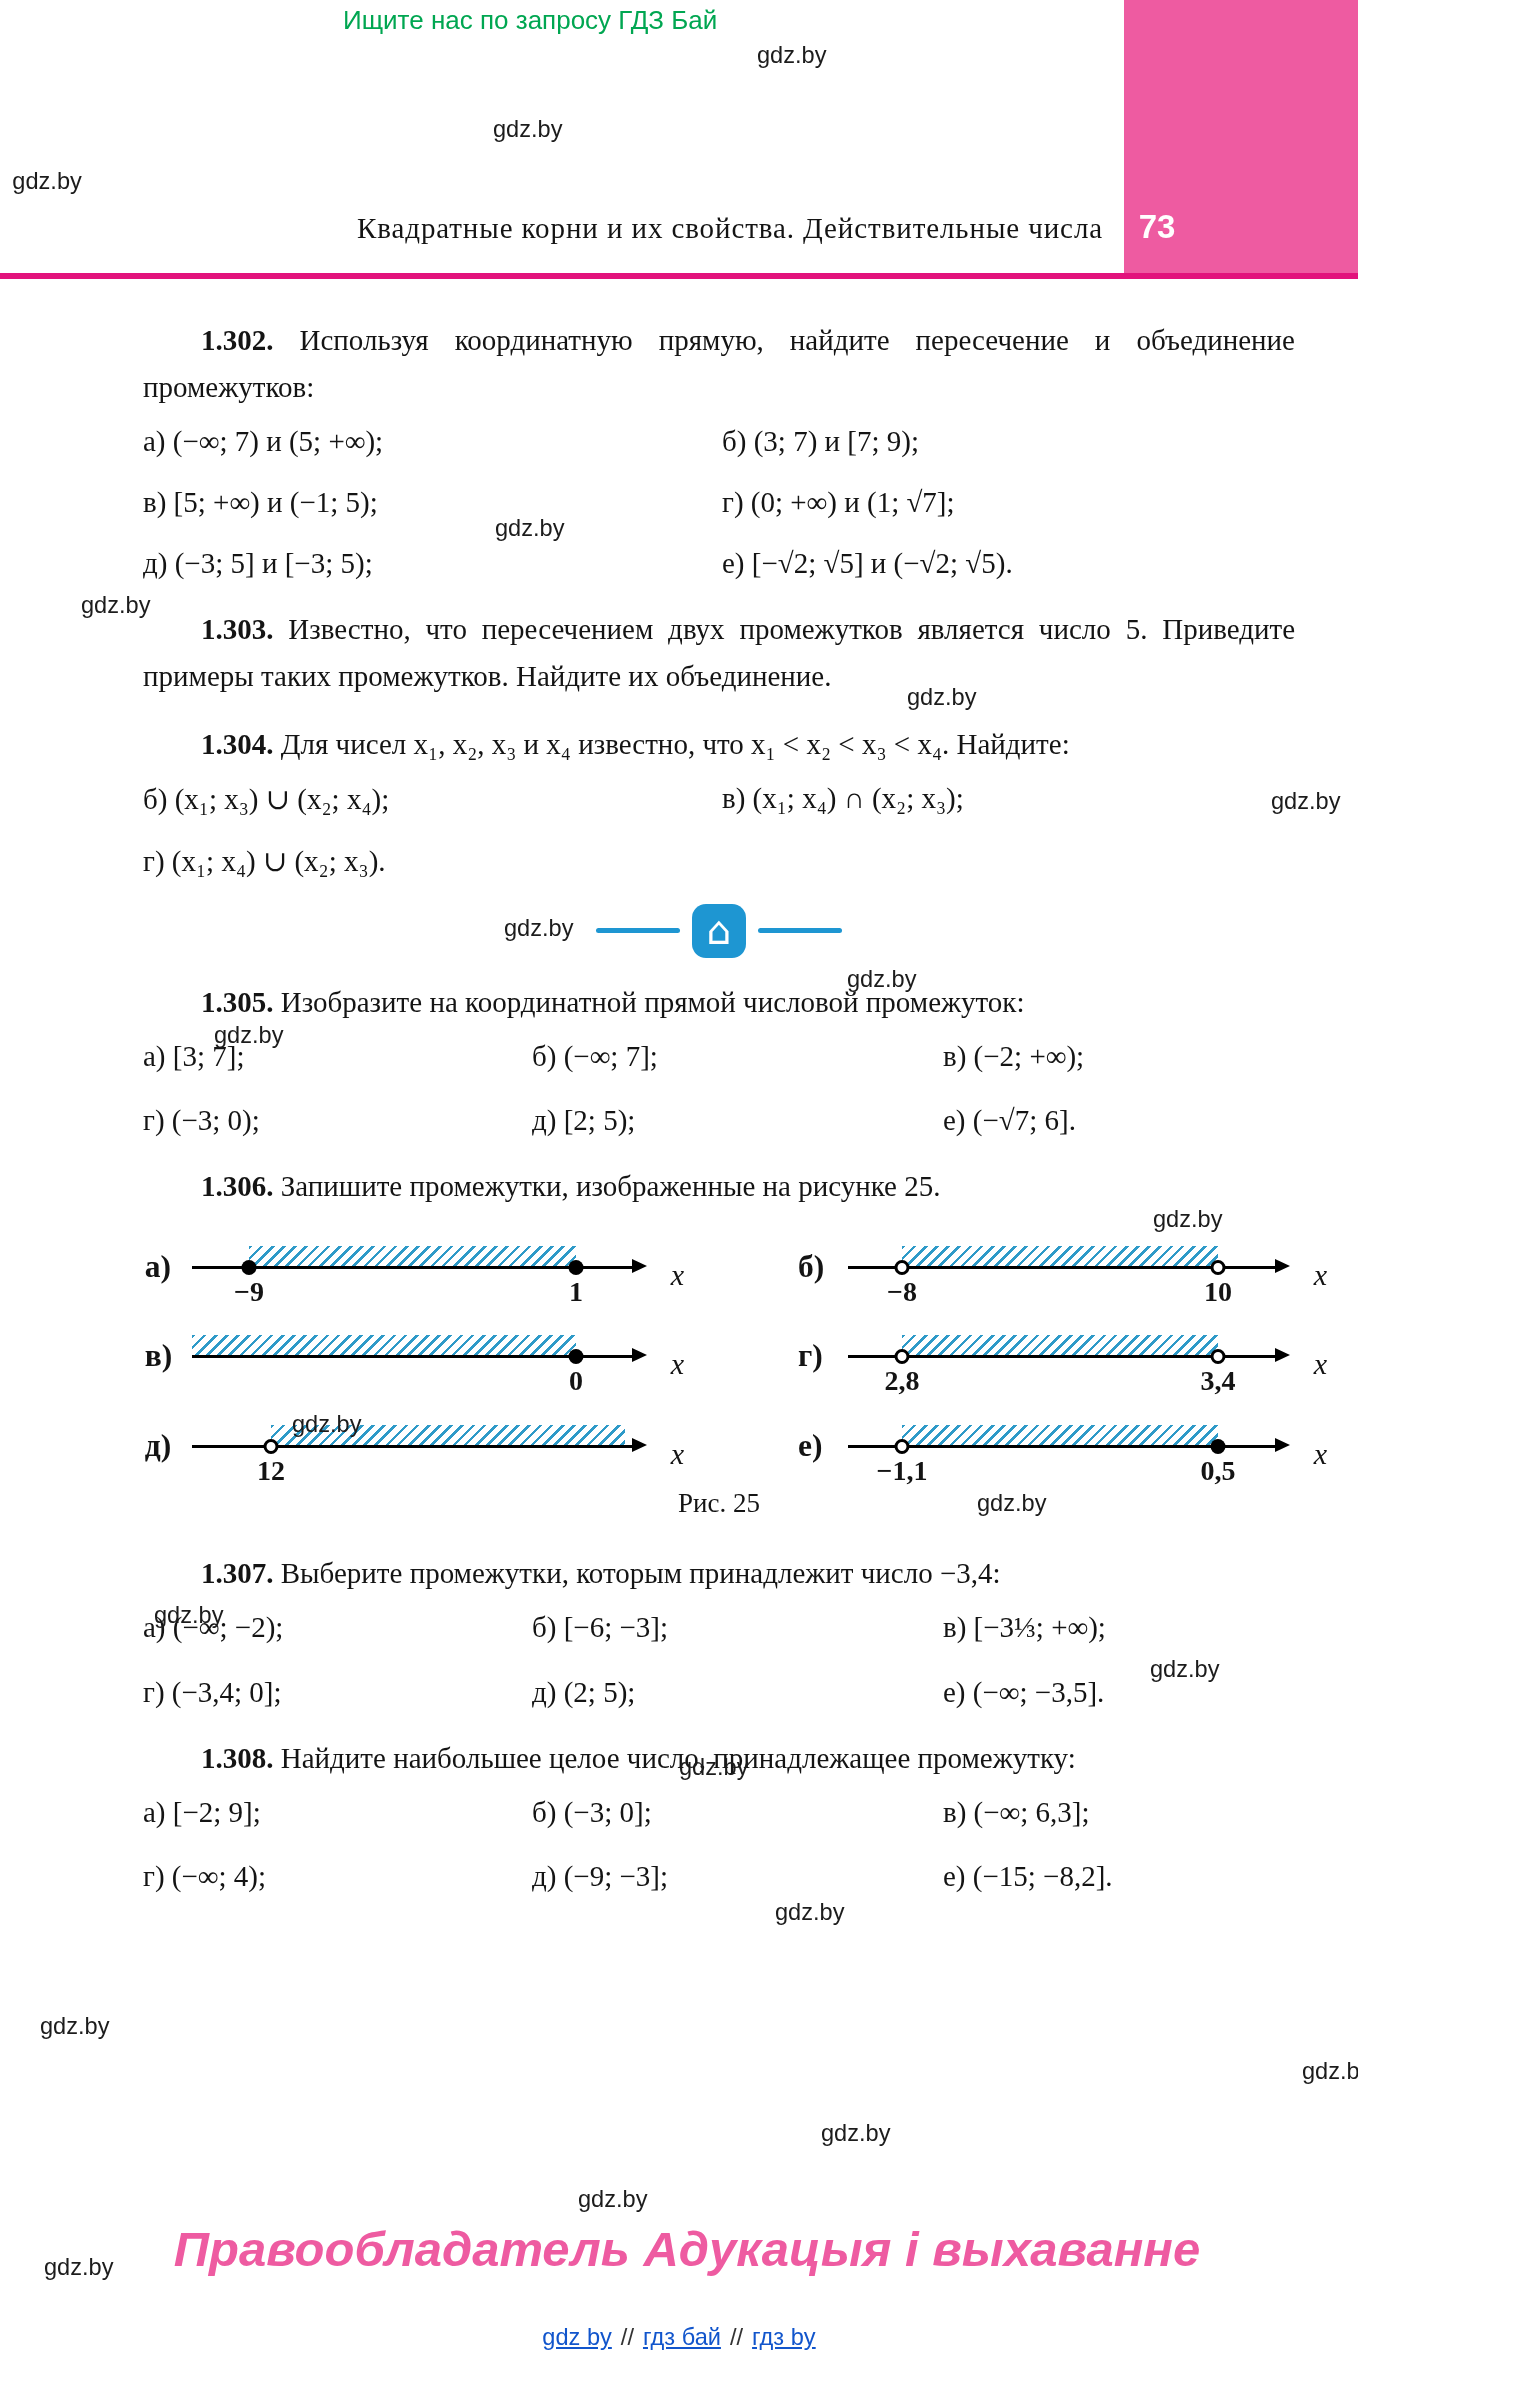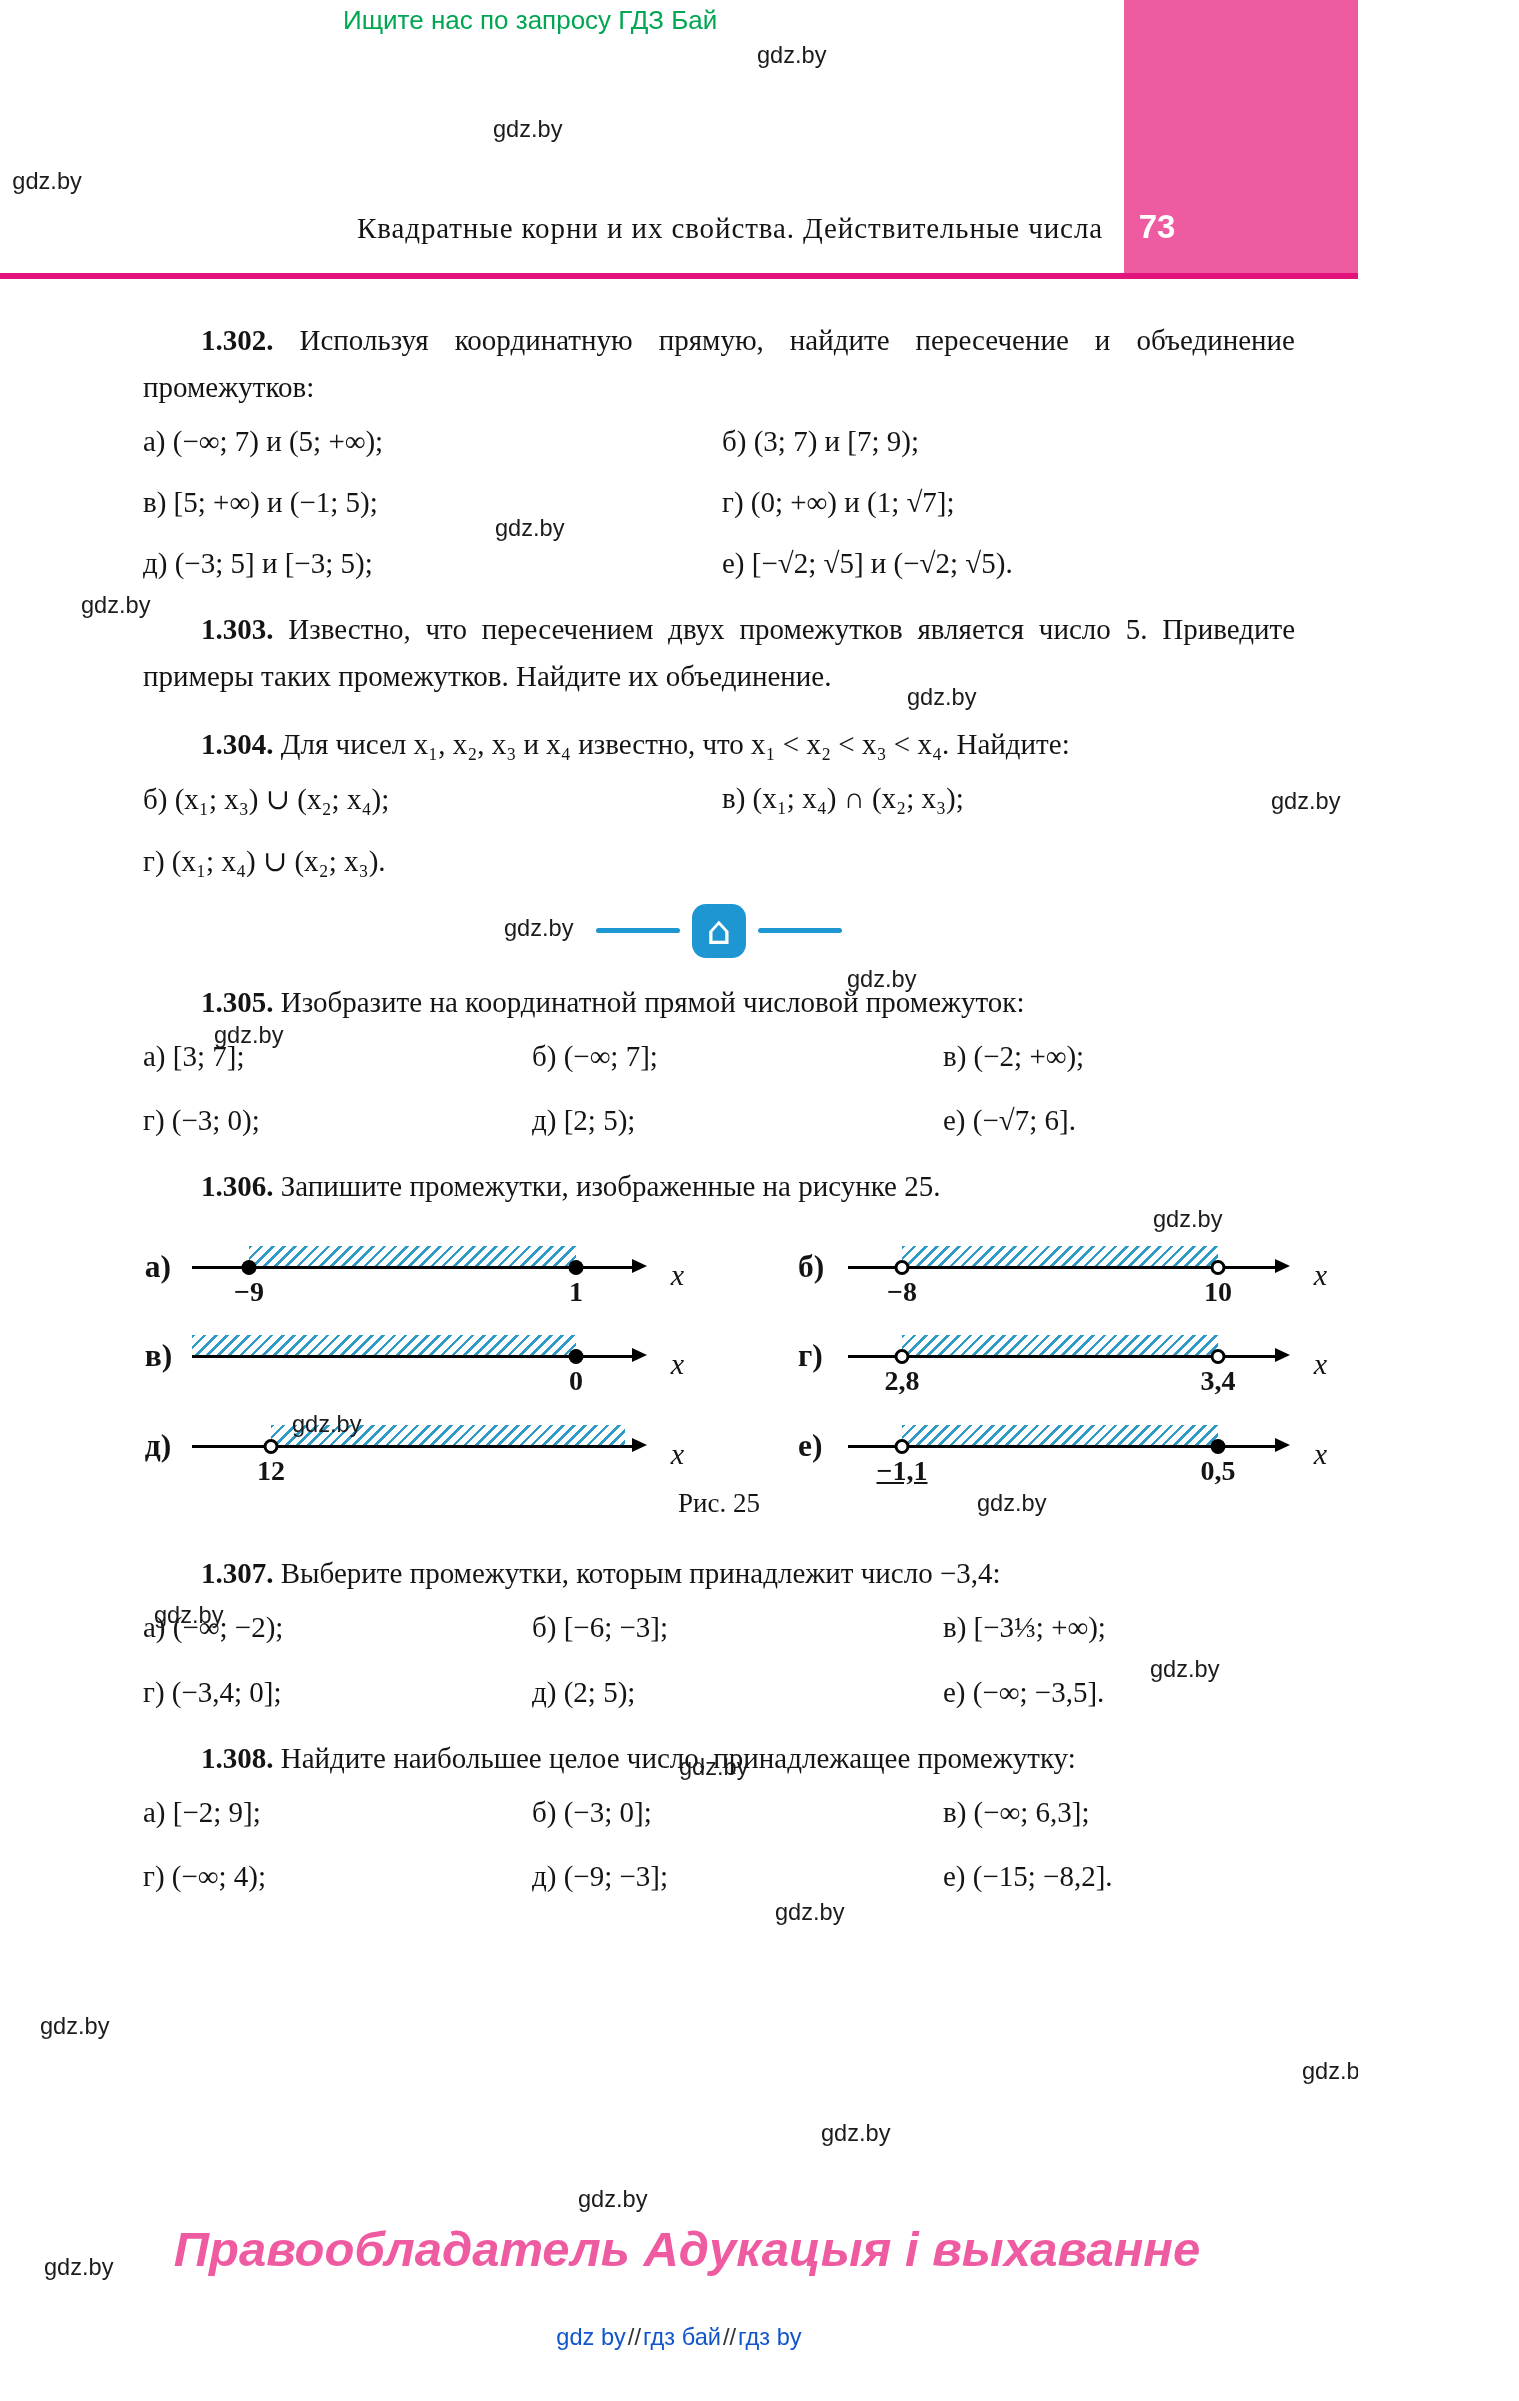--- a/index.html
+++ b/index.html
@@ -53,21 +53,21 @@
   .dot.open{background:#fff;border:3.5px solid #000;}
   .num{position:absolute;bottom:-15.8px;transform:translateX(-50%);font-weight:bold;font-size:28px;white-space:nowrap;}
   .axis-x{position:absolute;right:-37px;bottom:0;font-style:italic;font-size:30px;}
   .fig-caption{position:absolute;left:0;right:0;top:264px;text-align:center;font-size:27px;}
 
   .copyright{position:absolute;left:16px;right:0;top:2221px;text-align:center;color:#ee5ba1;
              font-style:italic;font-weight:bold;font-size:49px;
              font-family:"Liberation Sans","DejaVu Sans",sans-serif;}
   .footer-links{position:absolute;left:0;right:0;top:2324px;text-align:center;
                 font-family:"Liberation Sans","DejaVu Sans",sans-serif;font-size:23.6px;color:#333;}
-  .footer-links a{color:#1155cc;cursor:pointer;margin:0 2px;}
+  .footer-links a{color:#1155cc;text-decoration:underline;cursor:pointer;margin:0 9px;}
 </style>
 </head>
 <body>
 
 <div class="page">
 
   <div class="promo">Ищите нас по запросу ГДЗ Бай</div>
 
   <div class="head-title">Квадратные корни и их свойства. Действительные числа</div>
   <div class="page-badge">
@@ -170,21 +170,21 @@
           <div class="dot open" style="left:79px;"></div>
           <span class="num" style="left:79px;">12</span>
           <span class="axis-x">x</span>
         </div>
         <span class="nl-label lab-right">е)</span>
         <div class="nl nl-right">
           <div class="hatch" style="left:54px;width:316px;"></div>
           <div class="axis"></div>
           <div class="dot open" style="left:54px;"></div>
           <div class="dot filled" style="left:370px;"></div>
-          <span class="num" style="left:54px;text-decoration:underline;">−1,1</span>
+          <span class="num" style="left:54px;">−1,1</span>
           <span class="num" style="left:370px;">0,5</span>
           <span class="axis-x">x</span>
         </div>
       </div>
 
       <div class="fig-caption">Рис. 25</div>
     </div>
 
     <p class="para"><span class="pnum">1.307.</span> <span>Выберите промежутки, которым принадлежит число −3,4:</span></p>
     <div class="opts3">

